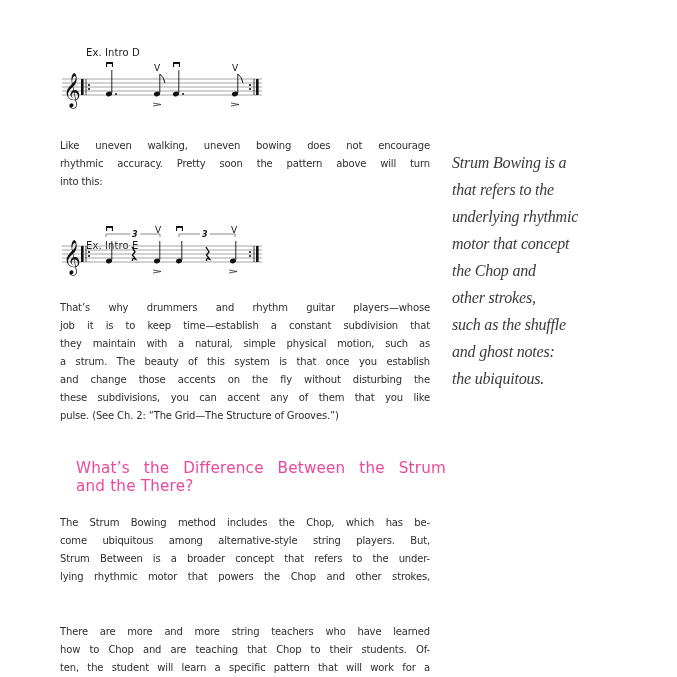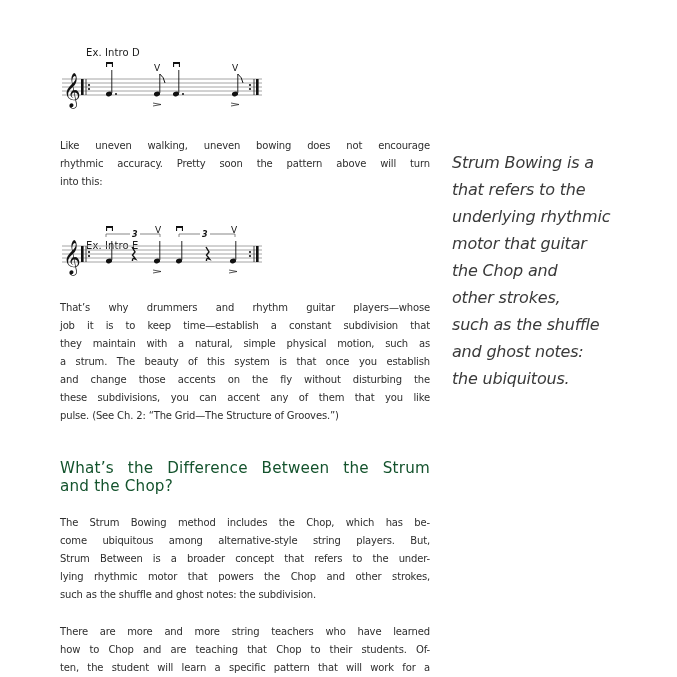--- a/index.html
+++ b/index.html
@@ -43,27 +43,27 @@
       text-align: justify;
       text-align-last: justify;
       white-space: nowrap;
       height: 18px;
     }
     .body-para .line.last {
       text-align-last: left;
     }
     .section-heading {
       position: absolute;
-      left: 60px;
+      left: 76px;
       top: 459px;
       width: 370px;
       font-family: "DejaVu Sans", sans-serif;
       font-size: 15.2px;
       line-height: 18px;
-      color: #14532d;
+      color: #ec4899;
       letter-spacing: 0.2px;
     }
     .section-heading .line {
       display: block;
       white-space: nowrap;
       text-align-last: justify;
       height: 18px;
     }
     .section-heading .line.last {
       text-align-last: left;
@@ -77,20 +77,21 @@
       font-style: italic;
       font-size: 16px;
       line-height: 27px;
       color: #3a3a3a;
       letter-spacing: -0.2px;
     }
     .pull-quote .line {
       display: block;
       white-space: nowrap;
       height: 27px;
+      font-family: Liberation Serif, serif;
     }
   </style>
 </head>
 <body>
 
 <div class="example-label" style="left:86px; top:47px;">Ex. Intro D</div>
 
 <svg class="staff" style="left:60px; top:58px;" width="210" height="60" viewBox="0 0 210 60">
 
   <g stroke="#9a9a9a" stroke-width="0.9">
@@ -252,40 +253,39 @@
   <span class="line">job it is to keep time—establish a constant subdivision that</span>
   <span class="line">they maintain with a natural, simple physical motion, such as</span>
   <span class="line">a strum. The beauty of this system is that once you establish</span>
   <span class="line">and change those accents on the fly without disturbing the</span>
   <span class="line">these subdivisions, you can accent any of them that you like</span>
   <span class="line last">pulse. (See Ch. 2: “The Grid—The Structure of Grooves.”)</span>
 </div>
 
 <h2 class="section-heading" style="margin:0; font-weight:normal;">
   <span class="line">What’s the Difference Between the Strum</span>
-  <span class="line last">and the Chop?</span>
+  <span class="line last">and the There?</span>
 </h2>
 
 <div class="body-para" style="top:514px;">
   <span class="line">The Strum Bowing method includes the Chop, which has be-</span>
   <span class="line">come ubiquitous among alternative-style string players. But,</span>
   <span class="line">Strum Between is a broader concept that refers to the under-</span>
   <span class="line">lying rhythmic motor that powers the Chop and other strokes,</span>
-  <span class="line last">such as the shuffle and ghost notes: the subdivision.</span>
 </div>
 
 <div class="body-para" style="top:623px;">
   <span class="line">There are more and more string teachers who have learned</span>
   <span class="line">how to Chop and are teaching that Chop to their students. Of-</span>
   <span class="line">ten, the student will learn a specific pattern that will work for a</span>
 </div>
 
 <aside class="pull-quote">
   <span class="line">Strum Bowing is a</span>
   <span class="line">that refers to the</span>
   <span class="line">underlying rhythmic</span>
-  <span class="line">motor that guitar</span>
+  <span class="line">motor that concept</span>
   <span class="line">the Chop and</span>
   <span class="line">other strokes,</span>
   <span class="line">such as the shuffle</span>
   <span class="line">and ghost notes:</span>
   <span class="line">the ubiquitous.</span>
 </aside>
 
 </body></html>

